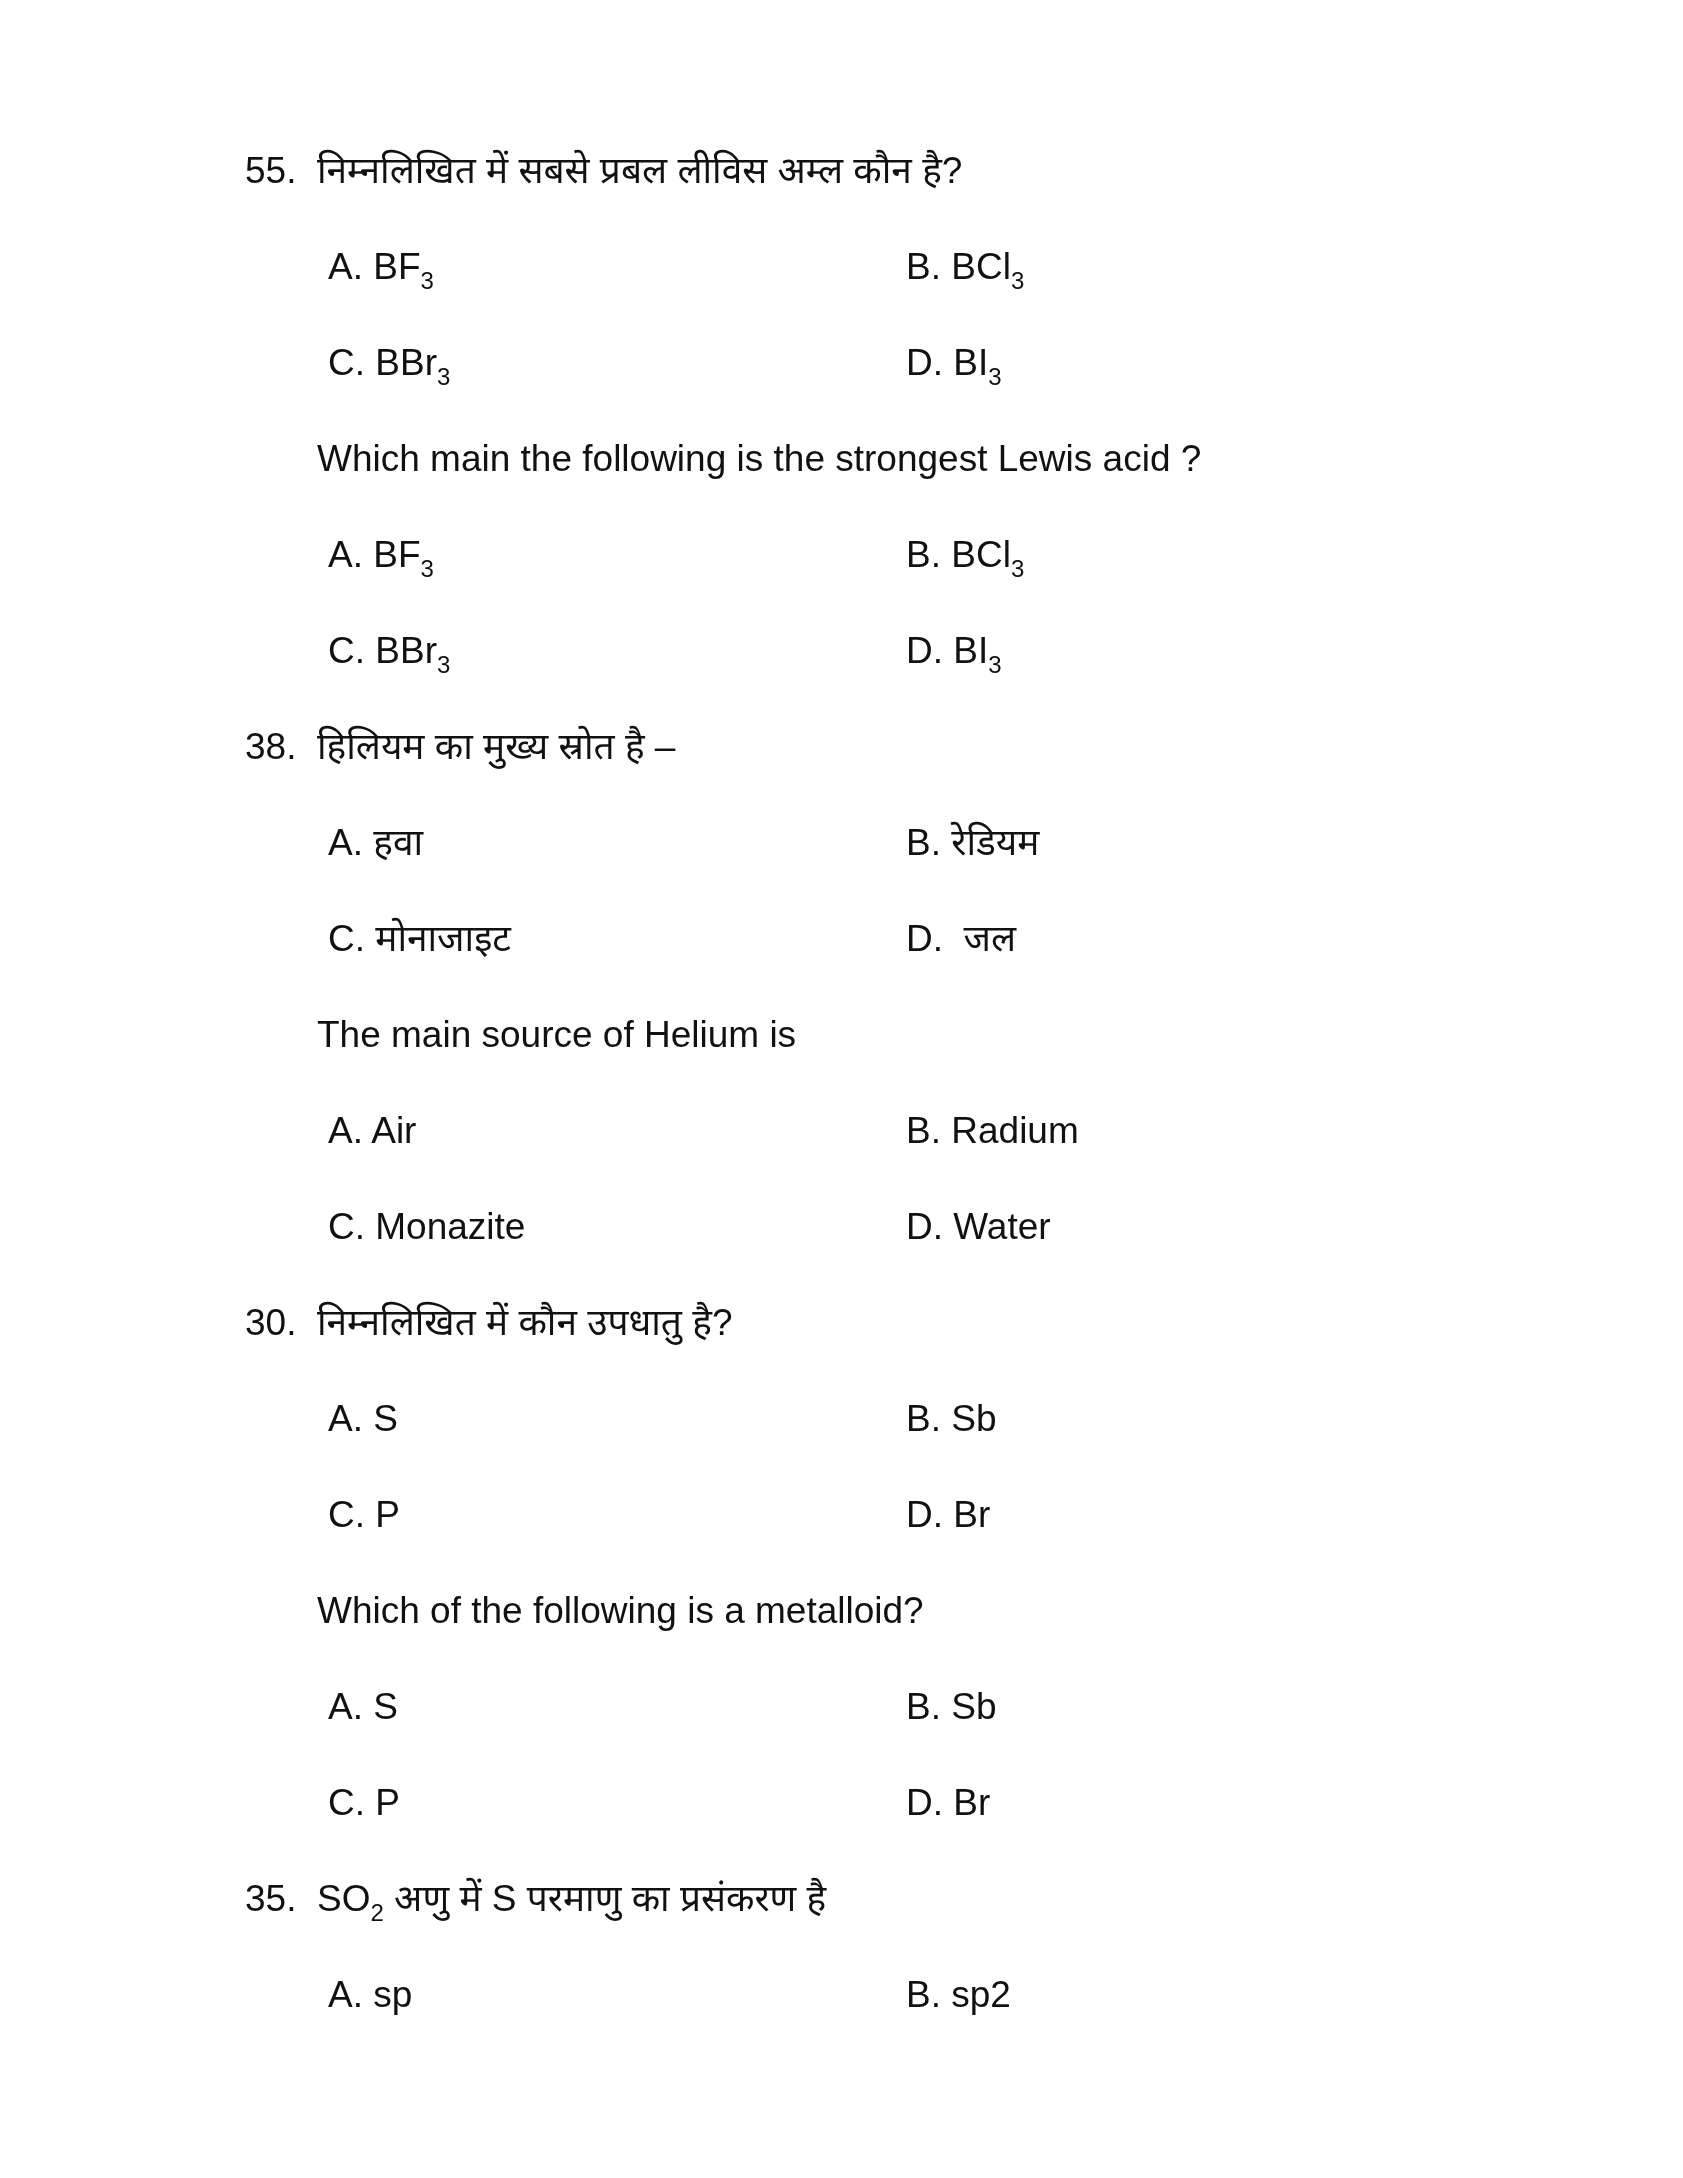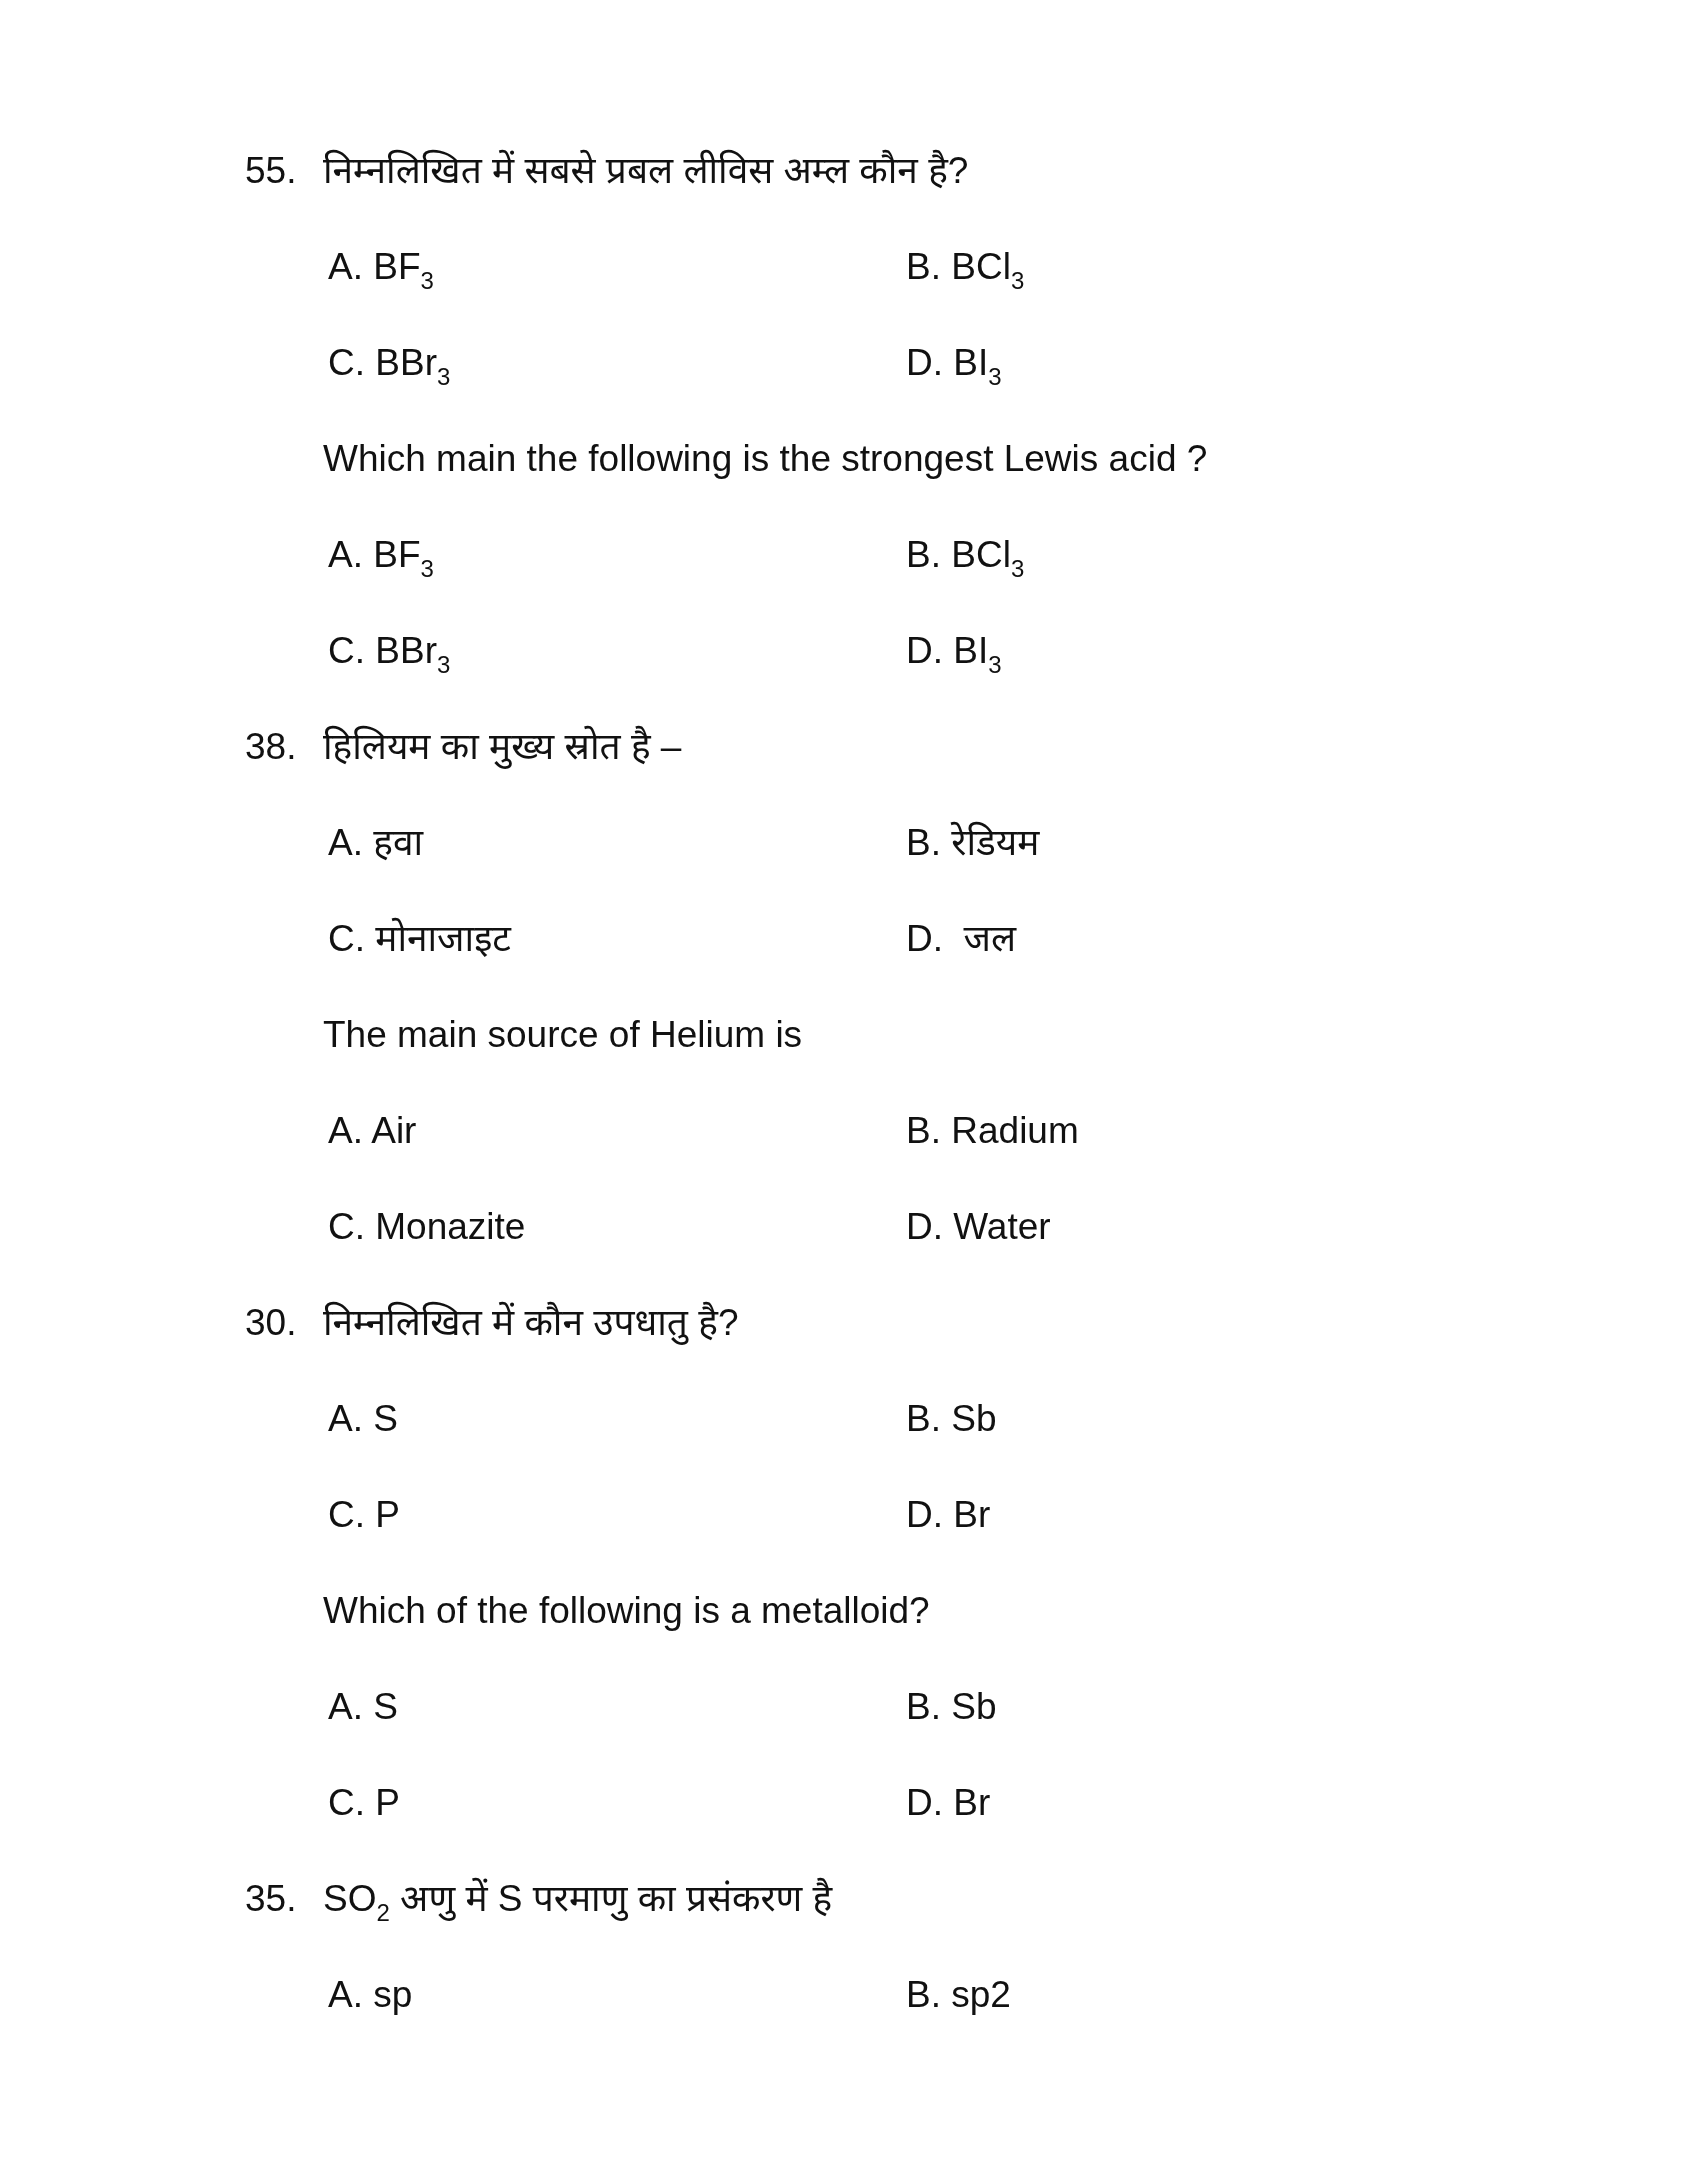--- a/index.html
+++ b/index.html
@@ -1,20 +1,20 @@
 <!DOCTYPE html>
 <html><head>
 <meta charset="utf-8">
 <style>
   html, body { margin:0; padding:0; background:#fff; }
   body { width:1683px; height:2178px; position:relative; overflow:hidden;
          font-family:"Liberation Sans", "DejaVu Sans", sans-serif; color:#111; }
   .line { position:absolute; font-size:37px; line-height:44px; white-space:nowrap; }
   .num { left:211px;margin-left:34px; }
-  .txt { left:317px;margin-left:6px; }
+  .txt { left:317px; }
   .colA { left:328px; }
   .colB { left:906px; }
   sub { font-size:24px; vertical-align:-10px; line-height:0; }
 </style>
 </head>
 <body>
 
 <div class="line num" style="top:149px">55.</div>
 <div class="line txt" style="top:149px">निम्नलिखित में सबसे प्रबल लीविस अम्ल कौन है?</div>
 

